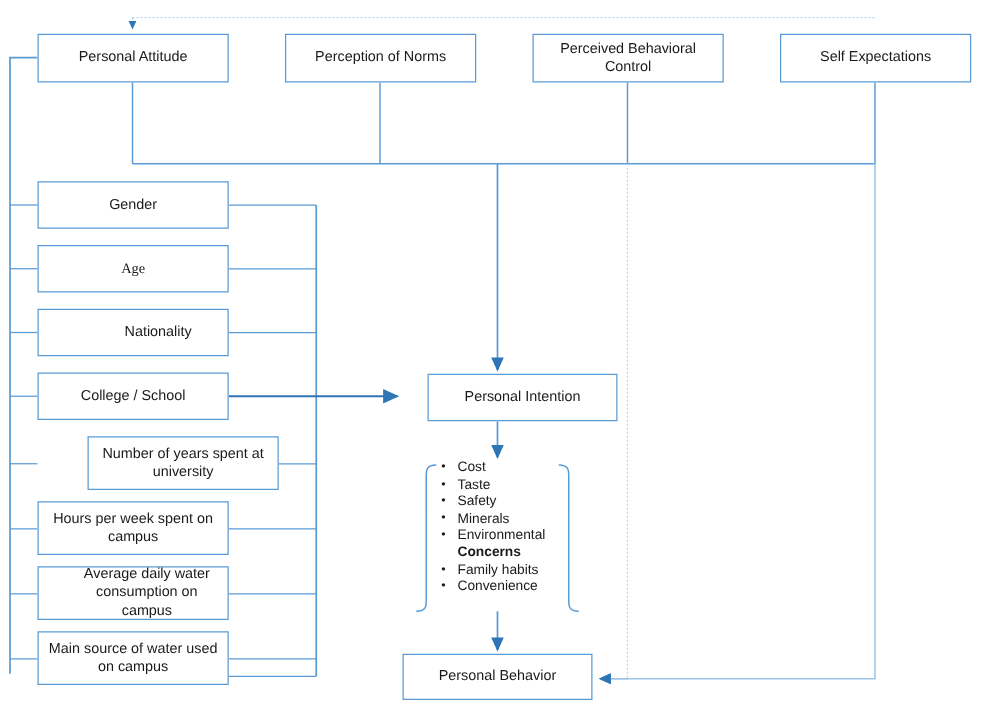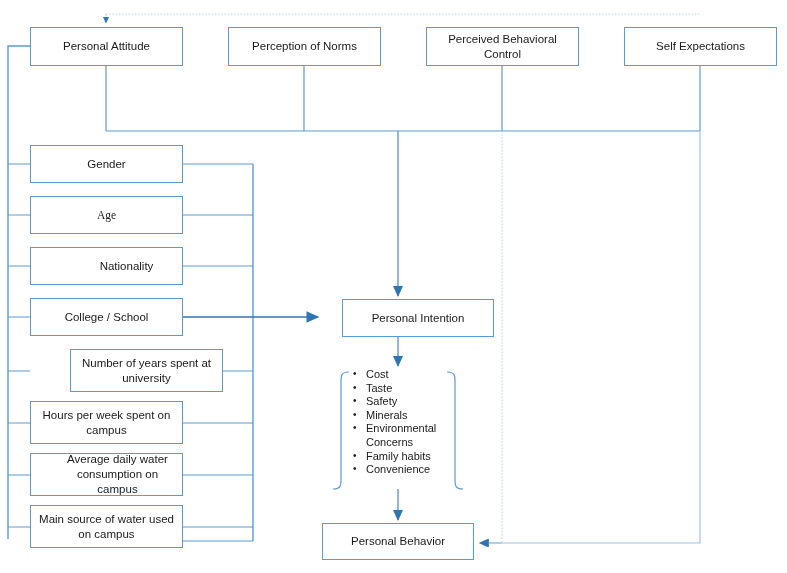--- a/index.html
+++ b/index.html
@@ -7,21 +7,21 @@
   #canvas{position:relative;width:787px;height:573px;background:#fff;overflow:hidden;}
   svg#wires{position:absolute;left:0;top:0;width:787px;height:573px;pointer-events:none;}
   .node{position:absolute;box-sizing:border-box;border:1px solid #5b9bd5;background:#fff;
         display:flex;align-items:center;justify-content:center;text-align:center;
         font-size:11.5px;color:#1a1a1a;line-height:1.25;padding:2px 4px;}
   .node.two-line{line-height:1.3;}
   .bullets{position:absolute;box-sizing:border-box;font-size:11px;color:#1a1a1a;}
   .bullets ul{list-style:none;margin:0;padding:0;}
   .bullets li{position:relative;padding-left:17px;line-height:13.6px;white-space:nowrap;}
   .bullets li::before{content:"\2022";position:absolute;left:4px;top:-1px;font-size:10px;color:#1a1a1a;}
-  .bullets li.cont{padding-left:17px;}
+  .bullets li.cont{padding-left:17px;font-weight:bold;}
   .bullets li.cont::before{content:"";}
 </style>
 </head>
 <body>
 
 <div id="canvas">
 
   <svg id="wires" viewBox="0 0 787 573" xmlns="http://www.w3.org/2000/svg">
     <defs>
       <marker id="ah" markerWidth="8" markerHeight="8" refX="6.4" refY="3.2" orient="auto">

